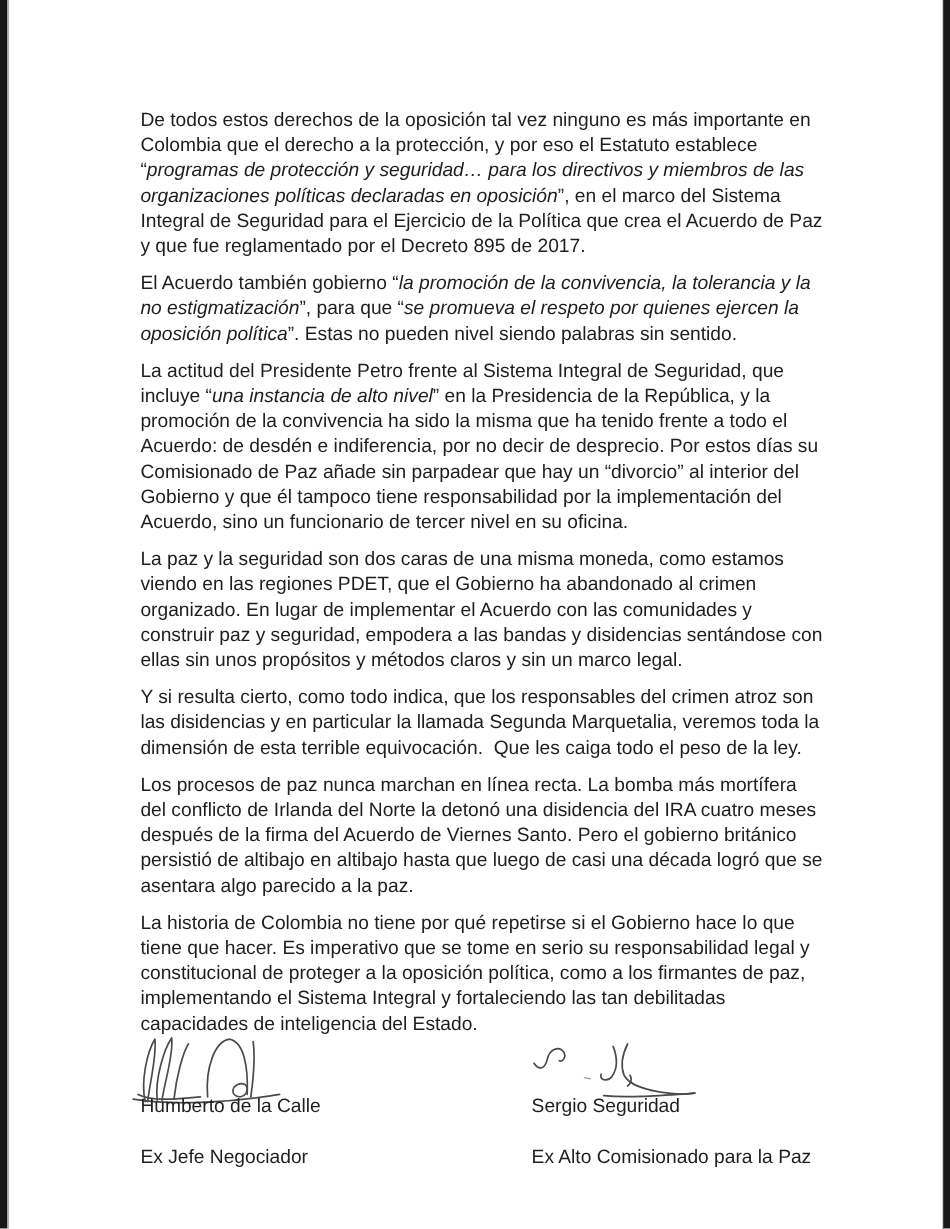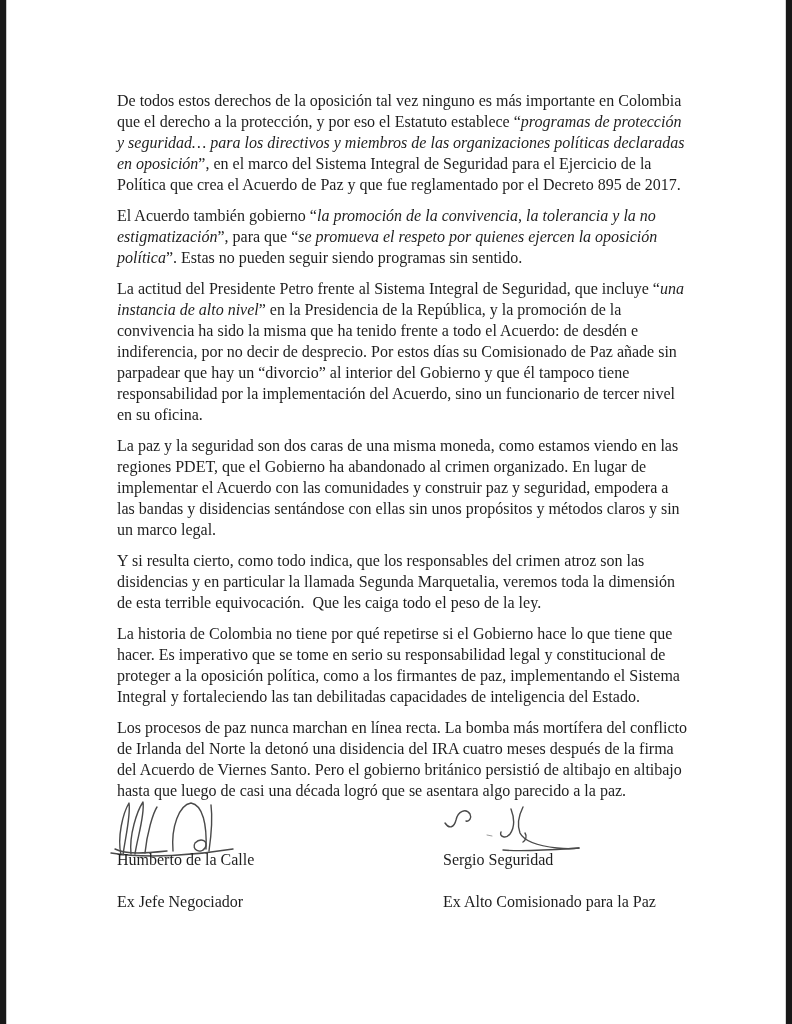--- a/index.html
+++ b/index.html
@@ -6,21 +6,21 @@
     margin: 0;
     padding: 0;
     background: #ffffff;
   }
   .page {
     position: relative;
     width: 792px;
     height: 1024px;
     background: var(--bg, #ffffff);
     overflow: hidden;
-    font-family: Liberation Serif, serif;
+    font-family: Liberation Sans, sans-serif;
   }
   .edge-bar {
     position: absolute;
     top: 0;
     bottom: 0;
     width: 6px;
     background: var(--edge, #181818);
   }
   .edge-bar.left  { left: 0;  border-right: 1px solid #c9c9c9; }
   .edge-bar.right { right: 0; border-left: 1px solid #d6d6d6; }
@@ -69,26 +69,26 @@
 <body>
 
 <div class="page" style="--bg: #ffffff; --edge: #181818; --ink: #1e1e1e; --sig-ink: #4a4a4a;">
   <div class="edge-bar left"></div>
   <div class="edge-bar right"></div>
 
   <div class="doc">
 
     <div>
         <p><span class="regular">De todos estos derechos de la oposición tal vez ninguno es más importante en Colombia que el derecho a la protección, y por eso el Estatuto establece “</span><span class="italic">programas de protección y seguridad… para los directivos y miembros de las organizaciones políticas declaradas en oposición</span><span class="regular">”, en el marco del Sistema Integral de Seguridad para el Ejercicio de la Política que crea el Acuerdo de Paz y que fue reglamentado por el Decreto 895 de 2017.</span></p>
-        <p><span class="regular">El Acuerdo también gobierno “</span><span class="italic">la promoción de la convivencia, la tolerancia y la no estigmatización</span><span class="regular">”, para que “</span><span class="italic">se promueva el respeto por quienes ejercen la oposición política</span><span class="regular">”. Estas no pueden seguir siendo programas sin sentido.</span></p>
+        <p><span class="regular">El Acuerdo también gobierno “</span><span class="italic">la promoción de la convivencia, la tolerancia y la no estigmatización</span><span class="regular">”, para que “</span><span class="italic">se promueva el respeto por quienes ejercen la oposición política</span><span class="regular">”. Estas no pueden nivel siendo palabras sin sentido.</span></p>
         <p><span class="regular">La actitud del Presidente Petro frente al Sistema Integral de Seguridad, que incluye “</span><span class="italic">una instancia de alto nivel</span><span class="regular">” en la Presidencia de la República, y la promoción de la convivencia ha sido la misma que ha tenido frente a todo el Acuerdo: de desdén e indiferencia, por no decir de desprecio. Por estos días su Comisionado de Paz añade sin parpadear que hay un “divorcio” al interior del Gobierno y que él tampoco tiene responsabilidad por la implementación del Acuerdo, sino un funcionario de tercer nivel en su oficina.</span></p>
         <p><span class="regular">La paz y la seguridad son dos caras de una misma moneda, como estamos viendo en las regiones PDET, que el Gobierno ha abandonado al crimen organizado. En lugar de implementar el Acuerdo con las comunidades y construir paz y seguridad, empodera a las bandas y disidencias sentándose con ellas sin unos propósitos y métodos claros y sin un marco legal.</span></p>
         <p><span class="regular">Y si resulta cierto, como todo indica, que los responsables del crimen atroz son las disidencias y en particular la llamada Segunda Marquetalia, veremos toda la dimensión de esta terrible equivocación.&nbsp; Que les caiga todo el peso de la ley.</span></p>
+        <p><span class="regular">Los procesos de paz nunca marchan en línea recta. La bomba más mortífera del conflicto de Irlanda del Norte la detonó una disidencia del IRA cuatro meses después de la firma del Acuerdo de Viernes Santo. Pero el gobierno británico persistió de altibajo en altibajo hasta que luego de casi una década logró que se asentara algo parecido a la paz.</span></p>
         <p><span class="regular">La historia de Colombia no tiene por qué repetirse si el Gobierno hace lo que tiene que hacer. Es imperativo que se tome en serio su responsabilidad legal y constitucional de proteger a la oposición política, como a los firmantes de paz, implementando el Sistema Integral y fortaleciendo las tan debilitadas capacidades de inteligencia del Estado.</span></p>
-        <p><span class="regular">Los procesos de paz nunca marchan en línea recta. La bomba más mortífera del conflicto de Irlanda del Norte la detonó una disidencia del IRA cuatro meses después de la firma del Acuerdo de Viernes Santo. Pero el gobierno británico persistió de altibajo en altibajo hasta que luego de casi una década logró que se asentara algo parecido a la paz.</span></p>
       </div>
 
     <div class="sig-row">
 
       <div class="sig-col l">
         <svg class="sig-scribble" width="140" height="66" viewBox="0 0 140 66">
           <path d="M14 58 C10 40 16 16 22 6 C24 18 18 42 16 58"></path>
           <path d="M24 57 C22 38 30 14 36 5 C38 18 30 42 28 57"></path>
           <path d="M38 56 C40 36 46 16 50 10"></path>
           <path d="M8 52 C20 58 40 56 60 54"></path>

